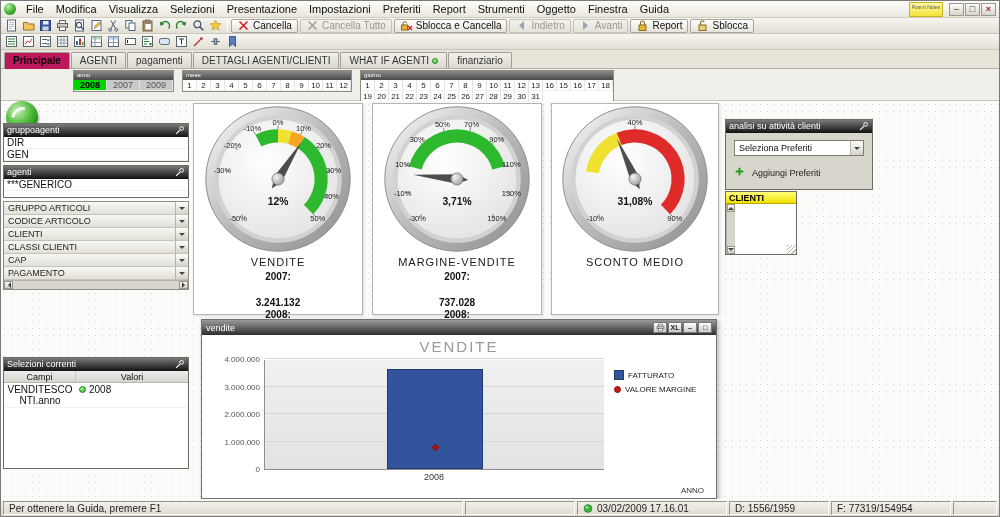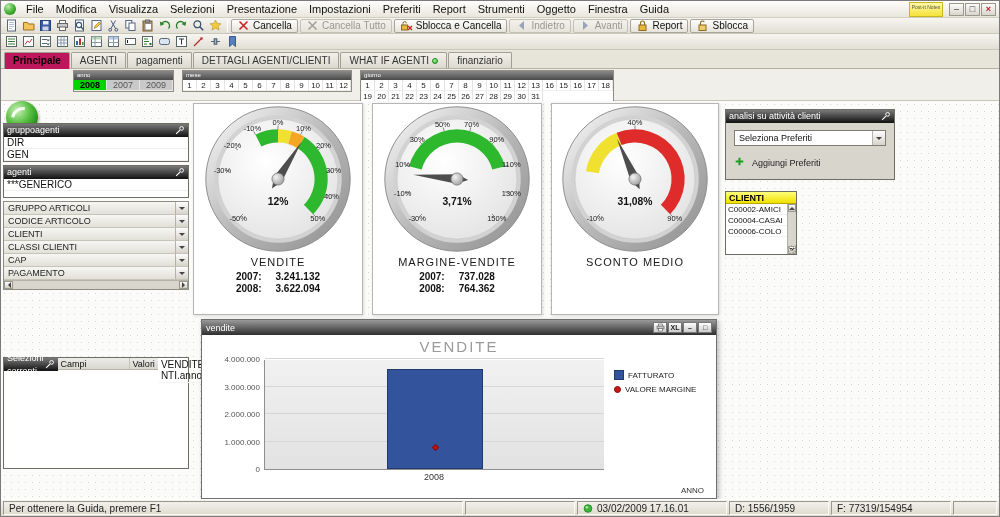--- a/index.html
+++ b/index.html
@@ -62,36 +62,36 @@
   .p-multibox { left:2px; top:100px; width:186px; border:1px solid #8f8c82; }
   .mb-row { display:flex; height:13px; border-bottom:1px solid #c6c3b9; background:linear-gradient(#f6f6f4,#e2e0d8); }
   .mb-label { flex:1; font-size:9px; line-height:12px; padding:0 4px; color:#222; white-space:nowrap; overflow:hidden; }
   .dd { width:13px; border-left:1px solid #b5b2a8; background:linear-gradient(#fdfdfd,#d6d3ca); display:flex; align-items:center; justify-content:center; }
   .dd::after { content:""; border:3px solid transparent; border-top-color:#444; margin-top:4px; }
   .hscroll { height:9px; background:#d8d5cc; border-top:1px solid #b5b2a8; display:flex; justify-content:space-between; align-items:center; }
   .harrow { width:9px; height:8px; background:linear-gradient(#fdfdfd,#cfccc3); border:1px solid #9a978c; display:flex; align-items:center; justify-content:center; }
   .harrow.left::after { content:""; border:3px solid transparent; border-right-color:#444; margin-right:2px; }
   .harrow.right::after { content:""; border:3px solid transparent; border-left-color:#444; margin-left:2px; }
 
-  .p-selezioni { left:2px; top:256px; width:186px; height:112px; display:flex; flex-direction:row; }
+  .p-selezioni { left:2px; top:256px; width:186px; height:112px; display:flex; flex-direction:column;text-align:center; }
   .sc-cols { display:flex; background:linear-gradient(#ececea,#d8d6ce); border-bottom:1px solid #b8b5ab; font-size:9px; height:12px; line-height:12px; }
   .sc-campi { width:72px; padding:0 3px; border-right:1px solid #c6c3b9; }
   .sc-valori { flex:1; padding:0 3px; }
   .sc-row { display:flex; font-size:10px; border-bottom:1px solid #f2f2f2; }
   .sc-campo { width:72px; padding:1px 3px; word-break:break-all; line-height:11px; }
   .sc-val { flex:1; padding:1px 3px; display:flex; align-items:flex-start; gap:3px; line-height:11px; }
   .gdot { width:7px; height:7px; border-radius:50%; background:radial-gradient(circle at 35% 30%, #b0f0a0, #27b327); border:1px solid #177f17; flex:0 0 7px; margin-top:2px; }
   .sc-body { flex:1; background:#fff; }
 
   
   .gauge-card { position:absolute; top:2px; width:170px; height:212px; background:#fff; border:1px solid #b5b5b5; box-shadow:1px 1px 3px rgba(0,0,0,.12); text-align:center; }
   .gauge-card.g0 { left:192px; } .gauge-card.g1 { left:371px; } .gauge-card.g2 { left:550px; width:168px; }
   .gauge-title { font-size:11px; letter-spacing:1px; color:#1a1a1a; margin-top:0px; }
   .gauge-stats { margin-top:3px; }
-  .gstat { display:flex; justify-content:center; gap:14px; font-size:10px; font-weight:bold; color:#111; line-height:12px; }
+  .gstat { display:flex; justify-content:center; gap:14px; font-size:10px; font-weight:bold; color:#111; line-height:12px;flex-direction:column; }
 
   
   .chart-window { position:absolute; left:200px; top:218px; width:516px; height:180px; border:1px solid #6f6f6f; background:#fff; box-shadow:2px 2px 5px rgba(0,0,0,.25); display:flex; flex-direction:column; }
   .chart-titlebar { height:15px; flex:0 0 15px; background:linear-gradient(#9a9a9a,#2e2e2e); color:#fff; font-size:9px; display:flex; align-items:center; padding:0 4px; }
   .cap-btns { margin-left:auto; display:flex; gap:1px; }
   .cap-btn { min-width:14px; height:11px; padding:0 1px; background:linear-gradient(#fefefe,#cccccc); border:1px solid #777; font-size:7px; font-weight:bold; color:#222; display:flex; align-items:center; justify-content:center; }
   .cap-btn svg { width:9px; height:9px; }
   .chart-body { flex:1; position:relative; background:#fff; padding-top:3px; }
   .chart-title { text-align:center; font-size:15px; letter-spacing:2px; color:#9a9a9a; height:20px; }
   .chart-area { display:flex; margin-top:2px; }
@@ -103,21 +103,21 @@
   .bar { position:absolute; bottom:0; left:50%; transform:translateX(-50%); width:96px; background:linear-gradient(90deg,#5077c4,#33539c 60%,#2a4684); border:1px solid #203a70; }
   .marker { position:absolute; left:50%; width:5px; height:5px; margin-left:-2px; background:#cc1515; border:1px solid #7e0c0c; transform:rotate(45deg); }
   .xcat { text-align:center; font-size:9px; color:#333; margin-top:2px; }
   .legend { padding:10px 0 0 10px; }
   .leg-item { display:flex; align-items:center; gap:4px; font-size:8px; color:#222; margin-bottom:5px; white-space:nowrap; }
   .sw-bar { width:10px; height:10px; background:#33539c; border:1px solid #203a70; }
   .sw-scatter { width:7px; height:7px; border-radius:50%; background:#cc1515; border:1px solid #7e0c0c; }
   .xlabel { position:absolute; right:12px; bottom:3px; font-size:8px; color:#333; }
 
   
-  .analisi { left:724px; top:8px; width:170px; }
+  .analisi { left:724px; top:18px; width:148px; }
   .analisi .body { background:#d8d5cc; padding:7px 8px 10px; }
   .sel-pref { display:flex; height:16px; background:#fff; border:1px solid #7f7c72; font-size:9px; align-items:center; }
   .sel-pref .txt { flex:1; padding:0 4px; white-space:nowrap; overflow:hidden; }
   .addrow { display:flex; align-items:center; gap:5px; margin-top:10px; font-size:9px; color:#222; }
   .addrow .pico { width:13px; height:13px; display:inline-flex; }
 
   .clienti { left:724px; top:90px; width:72px; height:64px; display:flex; flex-direction:column; }
   .cl-header { height:12px; background:linear-gradient(#ffff7a,#f0e000); color:#000; font-size:9px; font-weight:bold; line-height:12px; padding:0 3px; border-bottom:1px solid #b8a800; }
   .cl-body { flex:1; display:flex; }
   .cl-rows { flex:1; overflow:hidden; }
@@ -807,25 +807,20 @@
               </svg>
             </span>
           <span>Aggiungi Preferiti</span>
         </div>
       </div>
     </div>
 
     <div class="panel clienti">
       <div class="cl-header">CLIENTI</div>
       <div class="cl-body">
-        <div class="cl-rows">
-            <div class="cl-row">C00002-AMICI</div>
-            <div class="cl-row">C00004-CASAI</div>
-            <div class="cl-row">C00006-COLO</div>
-          </div>
         <div class="vscroll">
           <span class="varrow up"></span>
           <span class="varrow down"></span>
         </div>
       </div>
       <div class="grip"></div>
     </div>
 
   </div>
 

